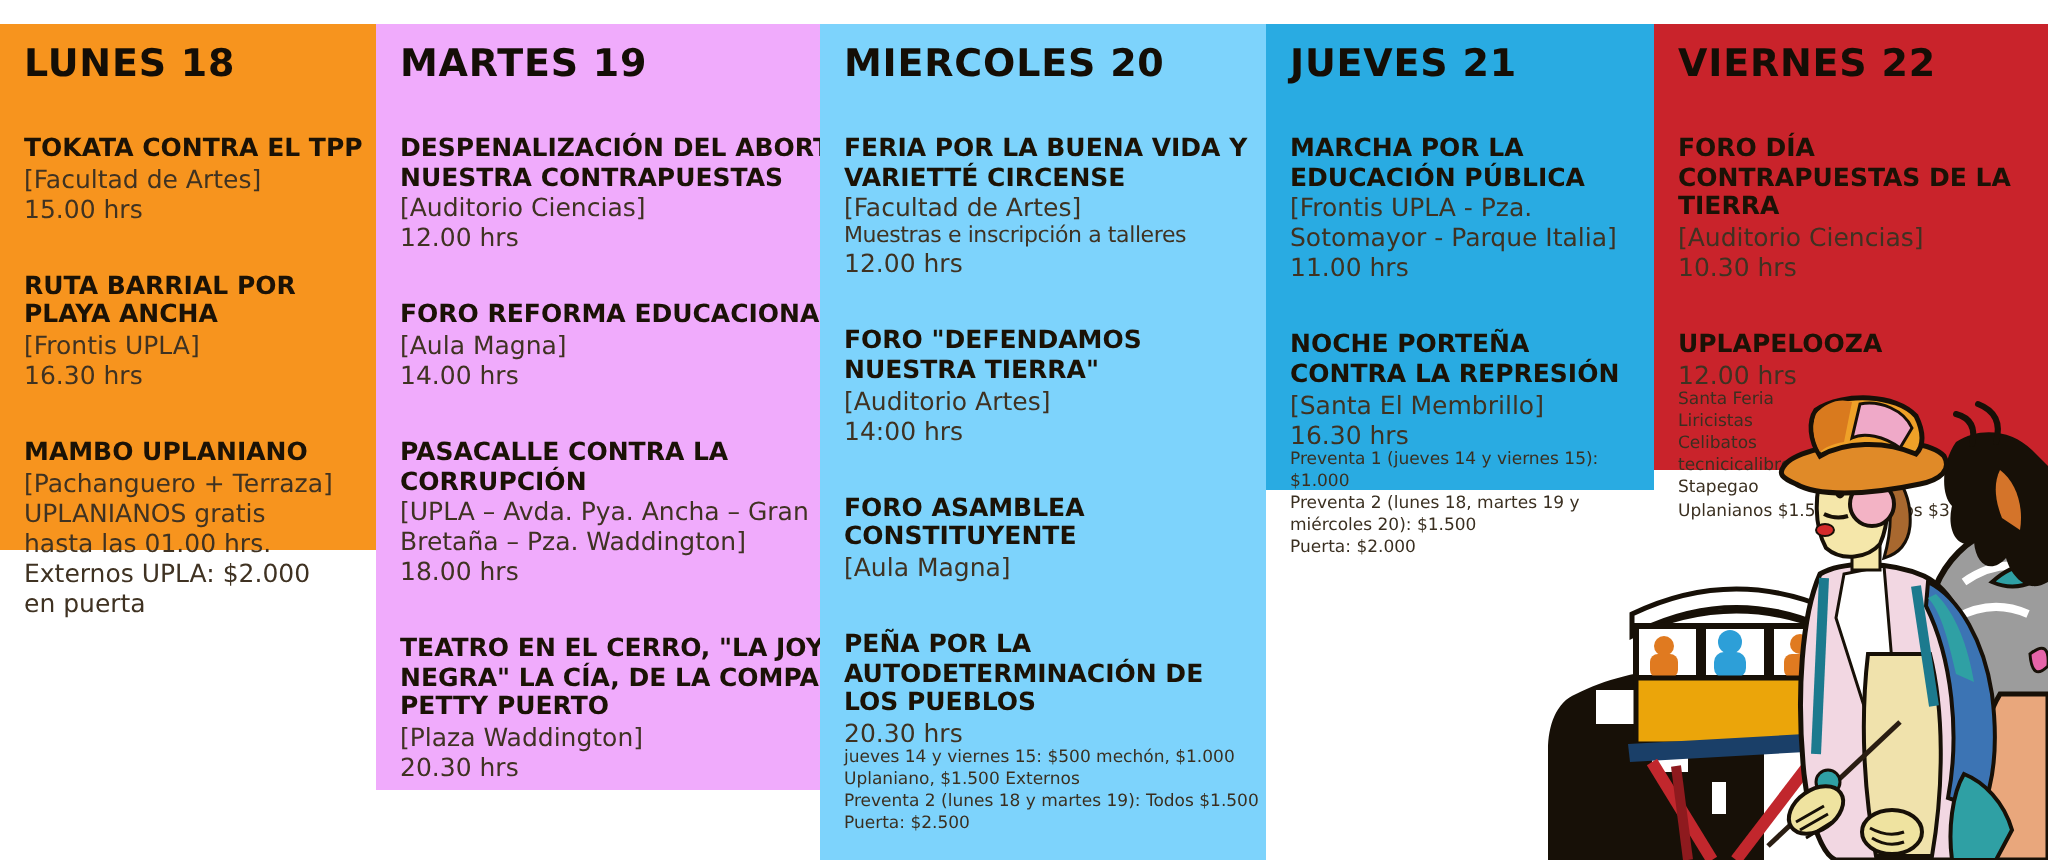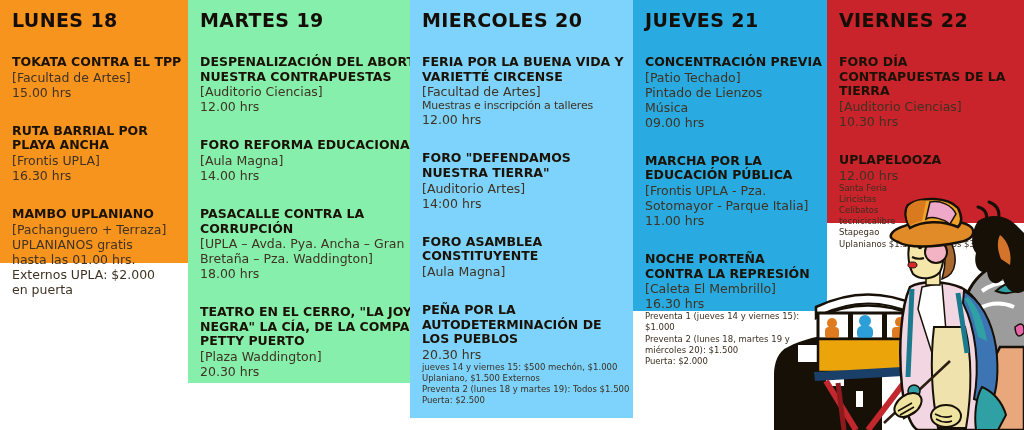--- a/index.html
+++ b/index.html
@@ -1,18 +1,18 @@
 <!DOCTYPE html>
 <html><head>
 <meta charset="utf-8">
 <style>
   html,body{margin:0;padding:0;}
   body{font-family:"DejaVu Sans","Liberation Sans",sans-serif;background:#ffffff;}
   .page{position:relative;width:1024px;height:430px;background:#ffffff;overflow:hidden;}
-  .col{position:absolute;top:0;box-sizing:border-box;padding:7px 1px 0 12px;}
+  .col{position:absolute;top:12px;box-sizing:border-box;padding:7px 1px 0 12px;}
   .day{font-size:19px;font-weight:bold;color:#140e06;margin:2px 0 11px 0;letter-spacing:.4px;}
   .event{margin-bottom:9px;margin-top:24px;}
   .evt-title{font-size:12.5px;font-weight:bold;color:#1b1206;line-height:1.17;}
   .evt-line{font-size:12.5px;color:#3f3222;line-height:1.2;}
   .evt-line.compact{font-size:11px;letter-spacing:-0.2px;}
   .evt-small{font-size:8.5px;color:#3a2f20;line-height:1.32;}
   .illustration{position:absolute;left:760px;top:195px;width:264px;height:235px;z-index:2;}
 </style>
 </head>
 <body>
@@ -34,21 +34,21 @@
         </div>
         <div class="event">
           <div class="evt-title">MAMBO UPLANIANO</div>
           <div class="evt-line">[Pachanguero + Terraza]</div>
           <div class="evt-line">UPLANIANOS  gratis</div>
           <div class="evt-line">hasta las 01.00 hrs.</div>
           <div class="evt-line">Externos UPLA: $2.000</div>
           <div class="evt-line">en puerta</div>
         </div>
       </section>
-      <section class="col" style="left: 188px; width: 268px; height: 383px; background: #86efac;">
+      <section class="col" style="left: 188px; width: 268px; height: 383px; background: #f0abfc;">
         <h2 class="day">MARTES 19</h2>
         <div class="event">
           <div class="evt-title">DESPENALIZACIÓN DEL ABORTO, NUESTRA CONTRAPUESTAS</div>
           <div class="evt-line">[Auditorio Ciencias]</div>
           <div class="evt-line">12.00 hrs</div>
         </div>
         <div class="event">
           <div class="evt-title">FORO REFORMA EDUCACIONAL</div>
           <div class="evt-line">[Aula Magna]</div>
           <div class="evt-line">14.00 hrs</div>
@@ -82,37 +82,30 @@
           <div class="evt-line">[Aula Magna]</div>
         </div>
         <div class="event">
           <div class="evt-title">PEÑA POR LA AUTODETERMINACIÓN DE LOS PUEBLOS</div>
           <div class="evt-line">20.30 hrs</div>
           <div class="evt-small">jueves 14 y viernes 15: $500 mechón, $1.000 Uplaniano, $1.500 Externos</div>
           <div class="evt-small">Preventa 2 (lunes 18 y martes 19): Todos $1.500</div>
           <div class="evt-small">Puerta: $2.500</div>
         </div>
       </section>
-      <section class="col" style="left: 633px; width: 194px; height: 311px; background: rgb(41, 171, 226);">
+      <section class="col" style="left: 633px; width: 194px; height: 233px; background: rgb(41, 171, 226);">
         <h2 class="day">JUEVES 21</h2>
-        <div class="event">
-          <div class="evt-title">CONCENTRACIÓN PREVIA</div>
-          <div class="evt-line">[Patio Techado]</div>
-          <div class="evt-line">Pintado de Lienzos</div>
-          <div class="evt-line">Música</div>
-          <div class="evt-line">09.00 hrs</div>
-        </div>
         <div class="event">
           <div class="evt-title">MARCHA POR LA EDUCACIÓN PÚBLICA</div>
           <div class="evt-line">[Frontis UPLA - Pza. Sotomayor - Parque Italia]</div>
           <div class="evt-line">11.00 hrs</div>
         </div>
         <div class="event">
           <div class="evt-title">NOCHE PORTEÑA CONTRA LA REPRESIÓN</div>
-          <div class="evt-line">[Caleta El Membrillo]</div>
+          <div class="evt-line">[Santa El Membrillo]</div>
           <div class="evt-line">16.30 hrs</div>
           <div class="evt-small">Preventa 1 (jueves 14 y viernes 15): $1.000</div>
           <div class="evt-small">Preventa 2 (lunes 18, martes 19 y miércoles 20): $1.500</div>
           <div class="evt-small">Puerta: $2.000</div>
         </div>
       </section>
       <section class="col" style="left: 827px; width: 197px; height: 223px; background: rgb(201, 35, 43);">
         <h2 class="day">VIERNES 22</h2>
         <div class="event">
           <div class="evt-title">FORO DÍA CONTRAPUESTAS DE LA TIERRA</div>

